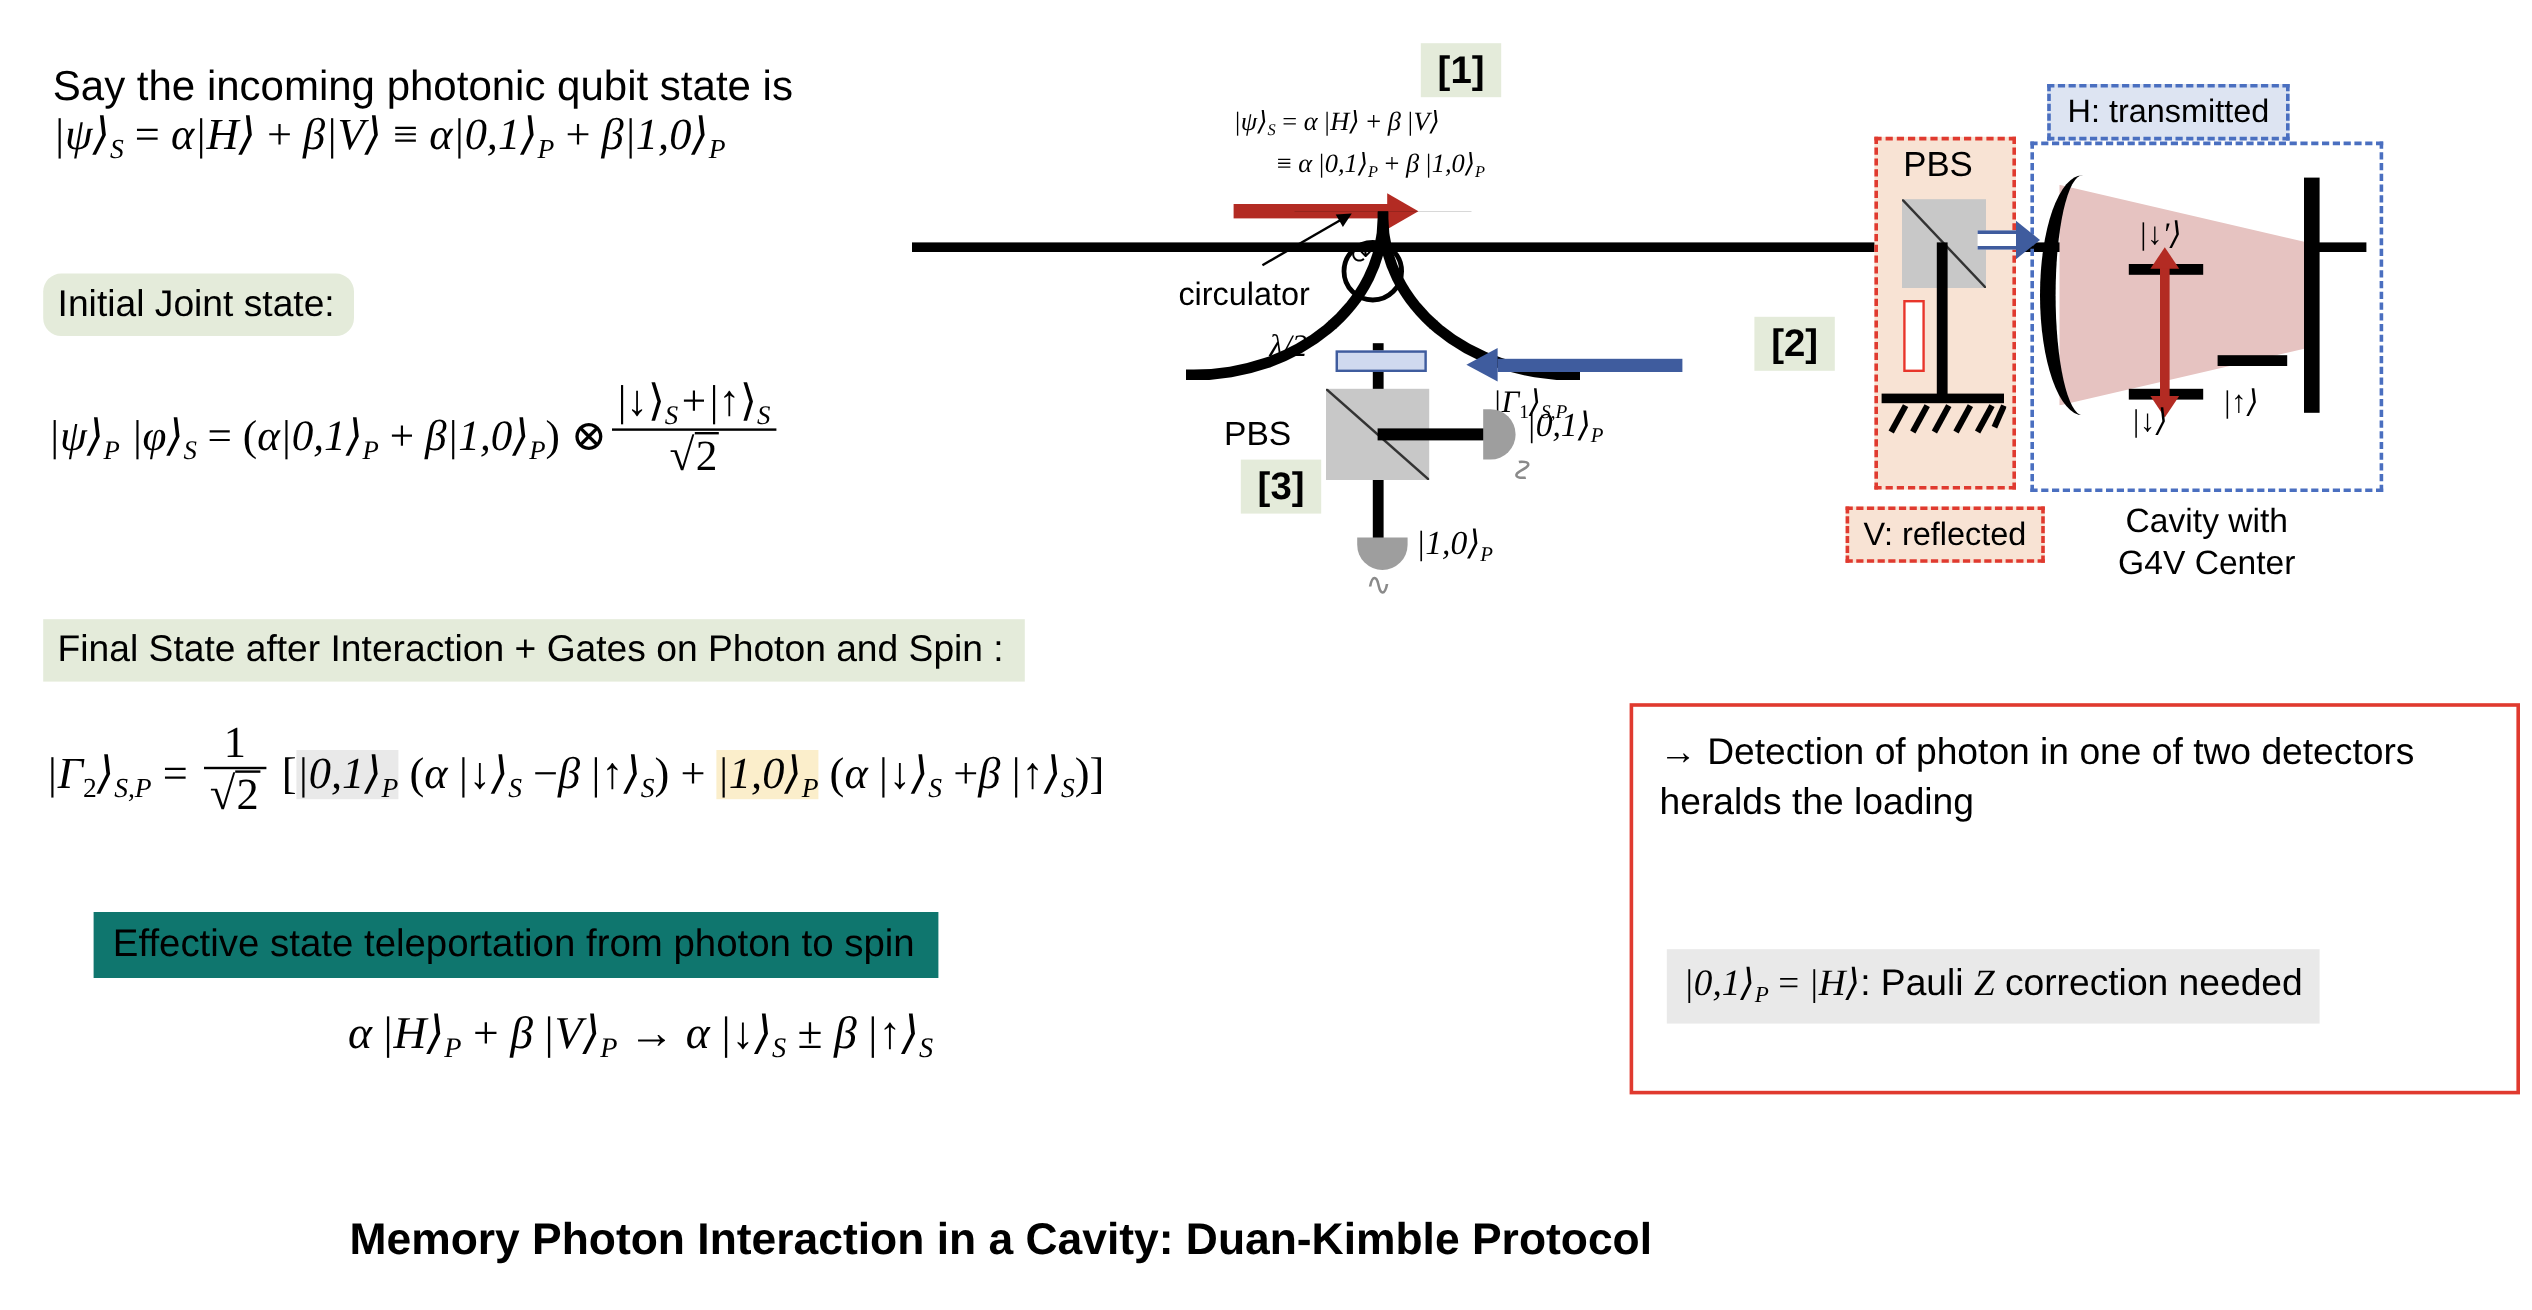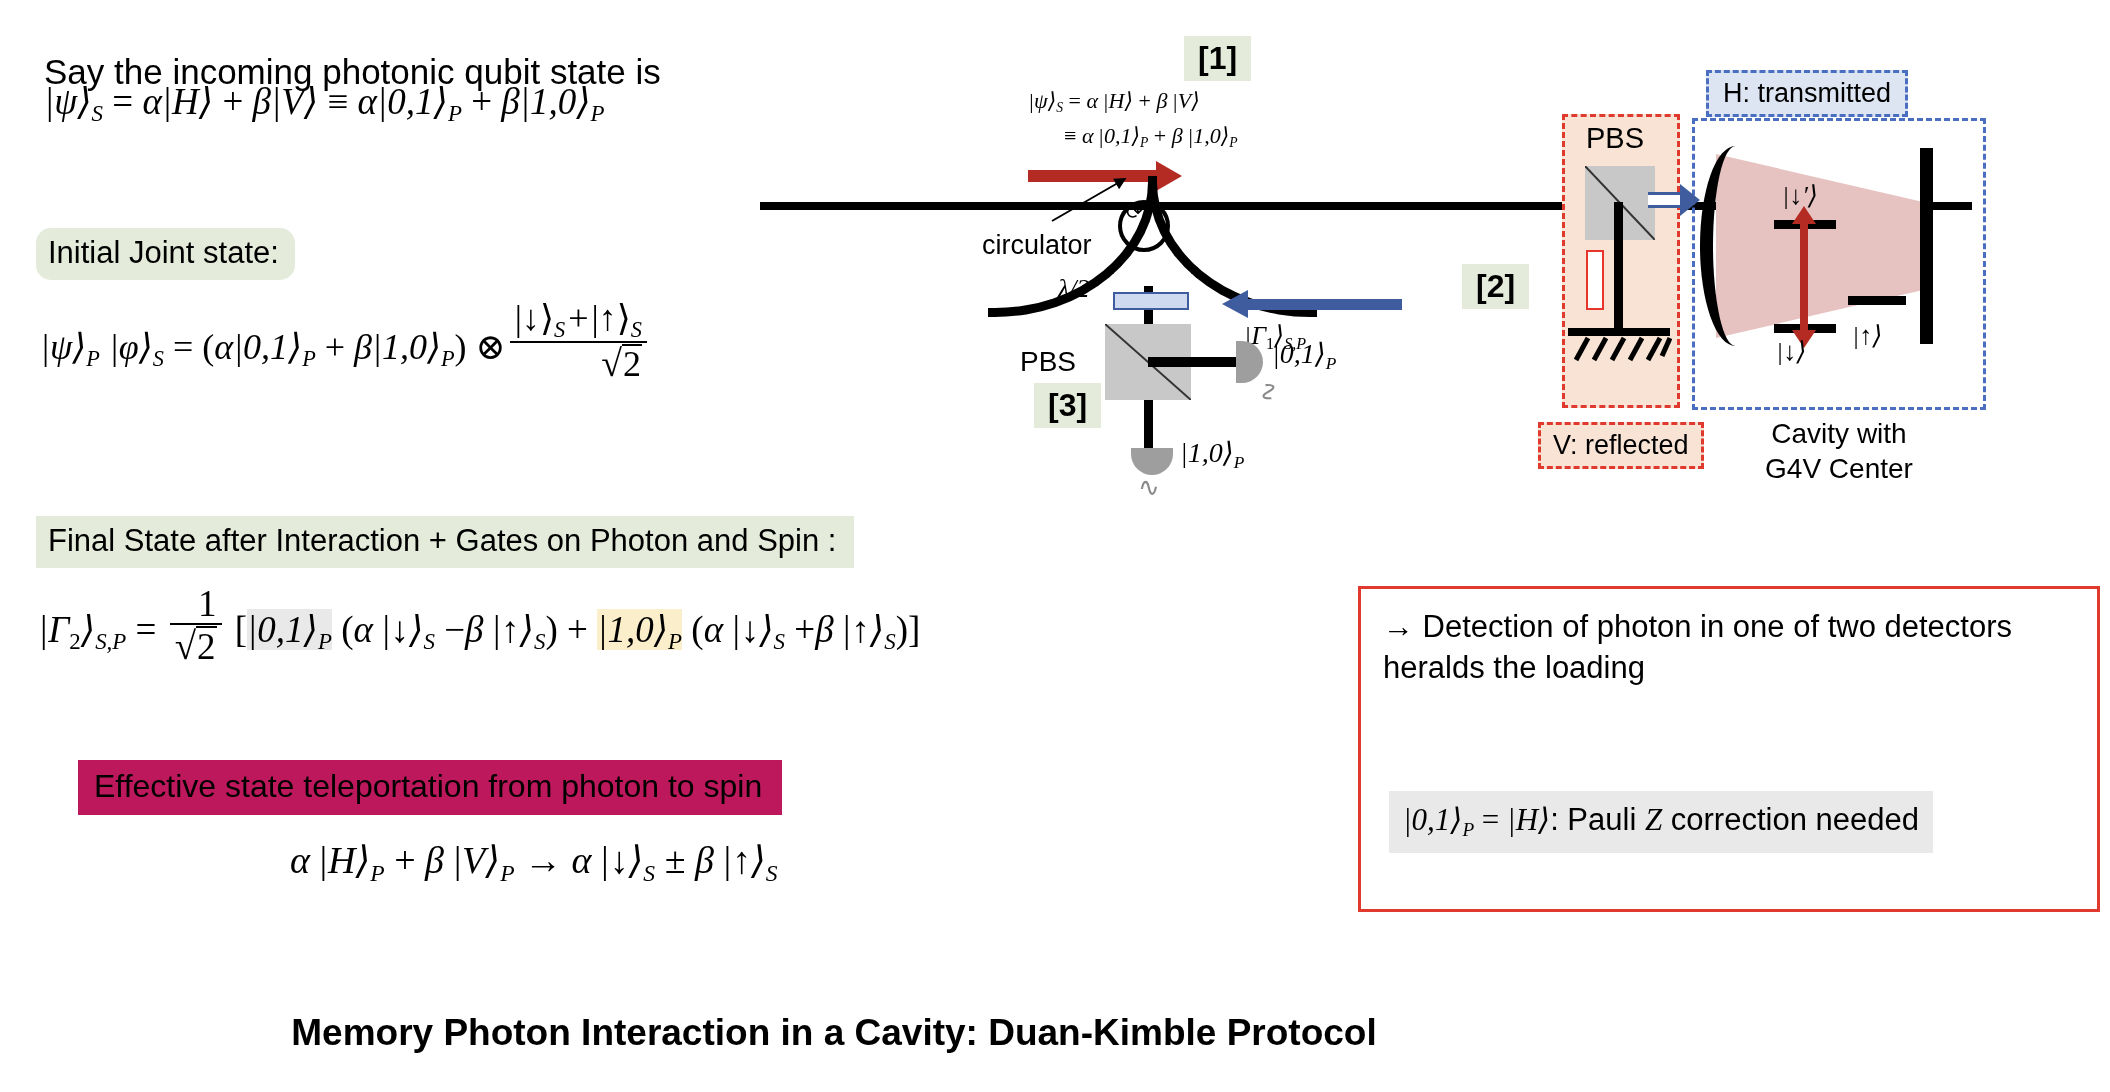--- a/index.html
+++ b/index.html
@@ -7,37 +7,37 @@
     width:2110px;height:1092px;position:relative;overflow:hidden;
     font-family:"Liberation Sans","DejaVu Sans",sans-serif;
     color:#000;
   }
   .abs{position:absolute;}
   .serif{font-family:"Liberation Serif","DejaVu Serif",serif;}
   .it{font-style:italic;}
   .hl-green{background:#e4ebda;}
   .hl-yellow{background:#fbeecb;}
   .hl-grey{background:#e9e9e9;}
-  .hl-peach{background:#be185d;}
+  .hl-peach{background:#0f766e;}
   .sub{font-size:.62em;vertical-align:-0.32em;font-style:italic;}
   .supnone{font-style:normal;}
 
   
   #intro-line{left:44px;top:50px;font-size:35px;line-height:1.28;white-space:nowrap;}
-  #intro-eq{left:44px;top:80px;font-size:37px;white-space:nowrap;}
+  #intro-eq{left:44px;top:90px;font-size:37px;white-space:nowrap;}
   #initial-label{left:36px;top:228px;font-size:31px;padding:7px 16px 9px 12px;border-radius:15px;}
   #initial-eq{left:40px;top:300px;font-size:36px;white-space:nowrap;}
   #final-label{left:36px;top:516px;font-size:31px;padding:7px 18px 9px 12px;}
   #final-eq{left:38px;top:585px;font-size:37px;white-space:nowrap;}
   #tele-label{left:78px;top:760px;font-size:32px;padding:8px 20px 10px 16px;}
   #tele-eq{left:290px;top:838px;font-size:38px;white-space:nowrap;}
   #page-title{left:0;top:1012px;width:1668px;text-align:center;font-size:37px;font-weight:bold;}
 
   
-  .frac{display:inline-block;vertical-align:-0.48em;text-align:right;line-height:1.04;margin:0 4px;}
+  .frac{display:inline-block;vertical-align:-0.48em;text-align:center;line-height:1.04;margin:16px 4px;}
   .frac .num{display:block;padding:0 5px;}
   .frac .den{display:block;border-top:2px solid #000;padding:1px 5px 0;}
   .sqrt{display:inline-block;}
   .sqrt>.rad{font-size:1.05em;}
   .sqrt>.bar{border-top:2px solid #000;display:inline-block;padding:0 1px;}
 
   
   #diagram{left:1000px;top:24px;width:1100px;height:560px;}
   #psi-in{left:28px;top:60px;font-size:22px;line-height:1.5;white-space:nowrap;}
   #tag1{left:184px;top:12px;font-size:32px;font-weight:bold;padding:4px 14px;}

